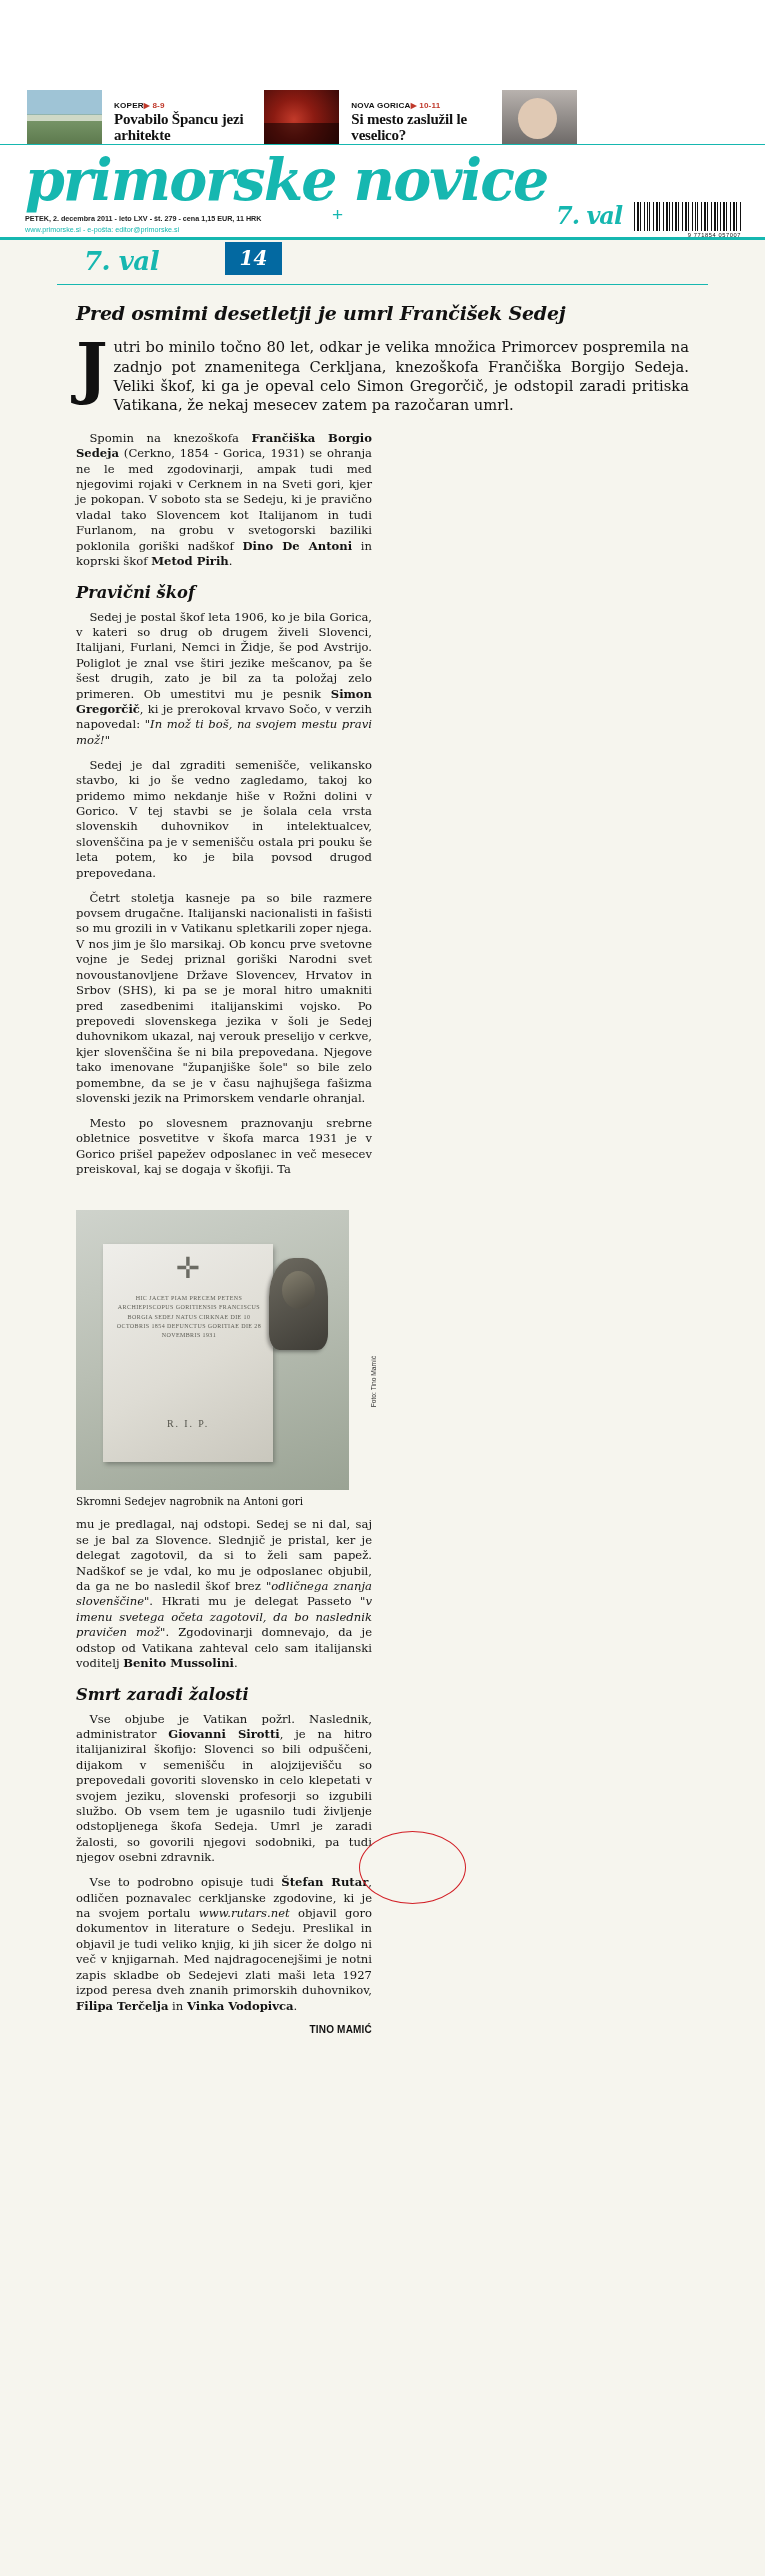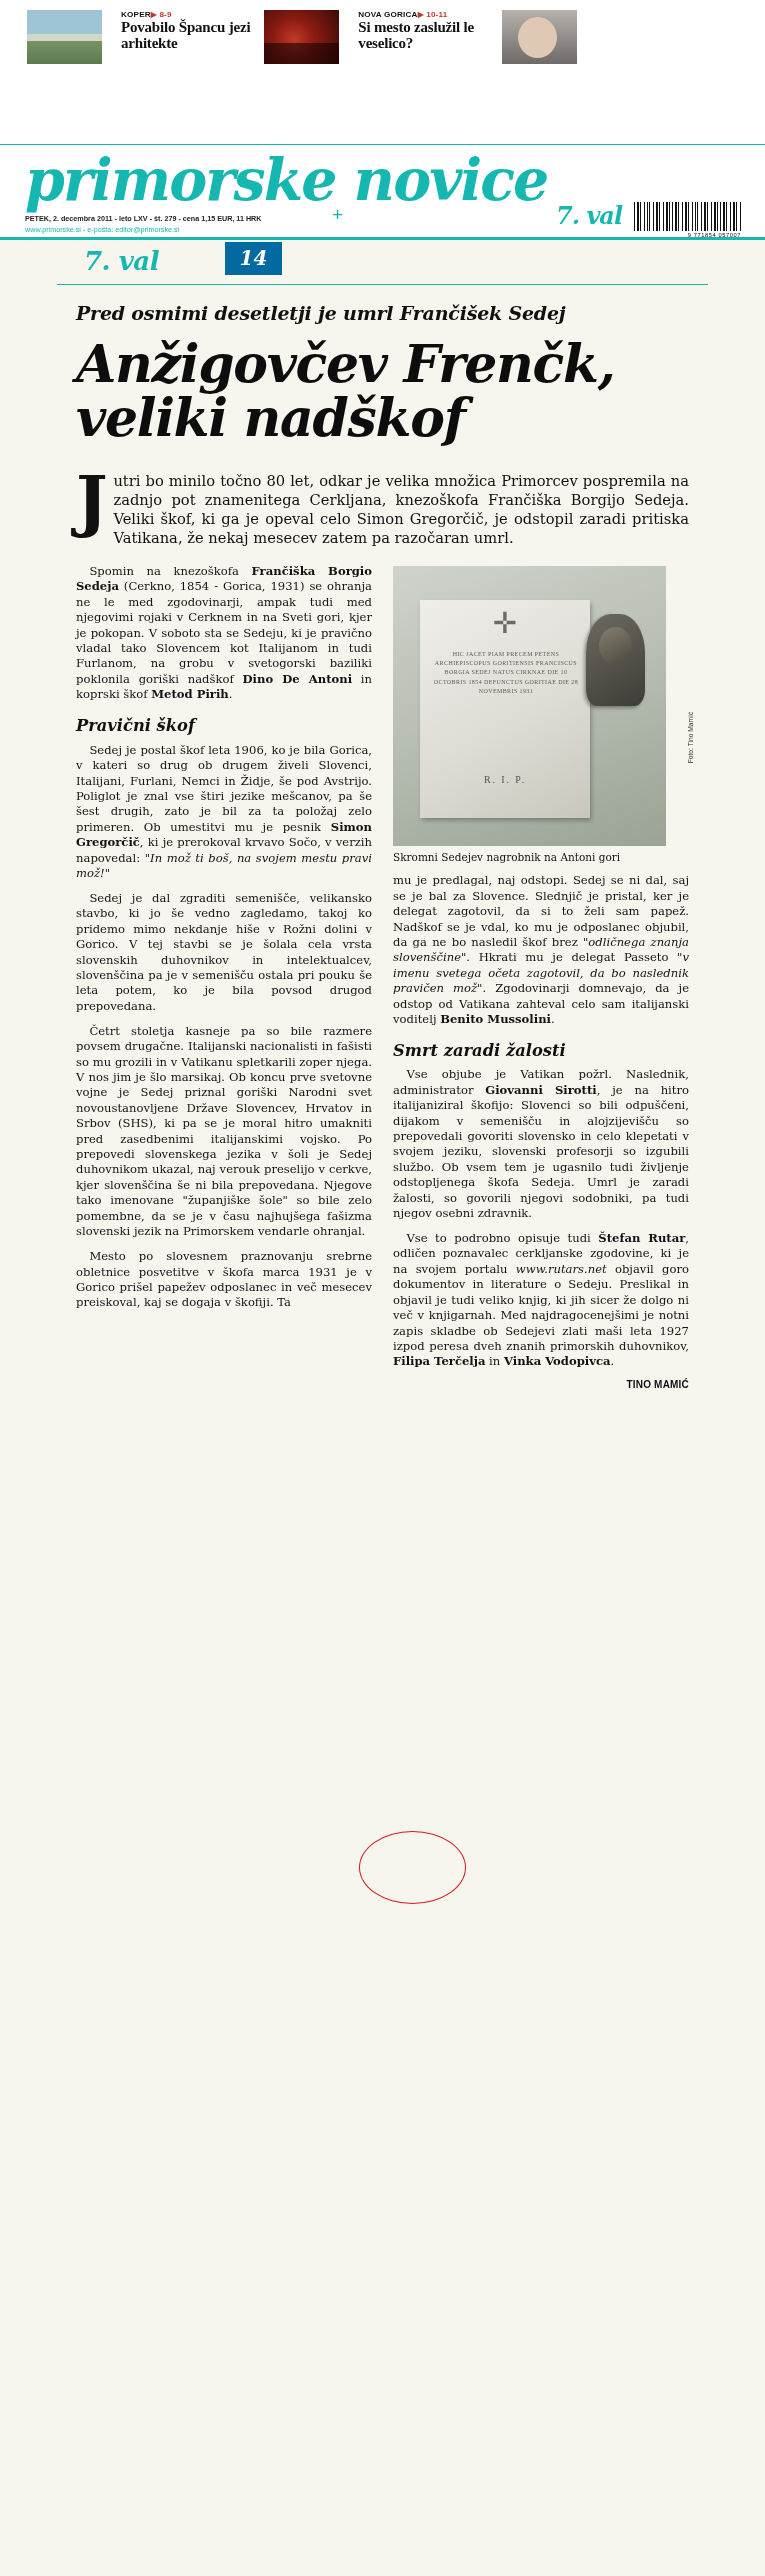--- a/index.html
+++ b/index.html
@@ -29,24 +29,25 @@
     width: 766px;
     height: 144px;
     background: #ffffff;
     box-sizing: border-box;
     padding: 9.6px 27px 0 27px;
     display: flex;
     gap: 0;
   }
   .teaser {
     display: flex;
-    gap: 19px;
+    gap: 12px;
     flex: 1 1 0;
     padding-right: 9.6px;
     box-sizing: border-box;
+    align-items: flex-end;
   }
   .teaser-thumb {
     width: 75px;
     height: 54px;
     flex: 0 0 75px;
     border: 0;
     background: #888;
     overflow: hidden;
     position: relative;
   }
@@ -255,20 +256,21 @@
     line-height: 0.82;
     padding: 3.8px 5.7px 0 0;
     color: #111;
   }
 
   
   .cols {
     margin: 5.7px 19px 0 19px;
     display: flex;
     gap: 21px;
+    flex-direction: column;
   }
   .col {
     width: 296px;
     flex: 0 0 296px;
   }
   p.body {
     font-family: "DejaVu Serif", serif;
     font-size: 11.6px;
     line-height: 1.33;
     text-align: justify;
@@ -443,21 +445,20 @@
 
   <div class="content">
 
     <div class="sec-head">
       <div class="sec-title">7. val</div>
       <div class="sec-page">14</div>
     </div>
 
     <div class="kicker">Pred osmimi desetletji je umrl Frančišek Sedej</div>
 
-    <h1 class="headline">Anžigovčev Frenčk, veliki nadškof</h1>
 
     <div class="lead">
       <span class="dropcap">J</span><span>utri bo minilo točno 80 let, odkar je velika množica Primorcev pospremila na zadnjo pot znamenitega Cerkljana, knezoškofa Frančiška Borgijo Sedeja. Veliki škof, ki ga je opeval celo Simon Gregorčič, je odstopil zaradi pritiska Vatikana, že nekaj mesecev zatem pa razočaran umrl.</span>
     </div>
 
     <div class="cols">
 
       <div class="col">
         <p class="body" id="c1p0">Spomin na knezoškofa <b>Frančiška Borgio Sedeja</b> (Cerkno, 1854 - Gorica, 1931) se ohranja ne le med zgodovinarji, ampak tudi med njegovimi rojaki v Cerknem in na Sveti gori, kjer je pokopan. V soboto sta se Sedeju, ki je pravično vladal tako Slovencem kot Italijanom in tudi Furlanom, na grobu v svetogorski baziliki poklonila goriški nadškof <b>Dino De Antoni</b> in koprski škof <b>Metod Pirih</b>.</p>
         <h3 class="sub">Pravični škof</h3>

